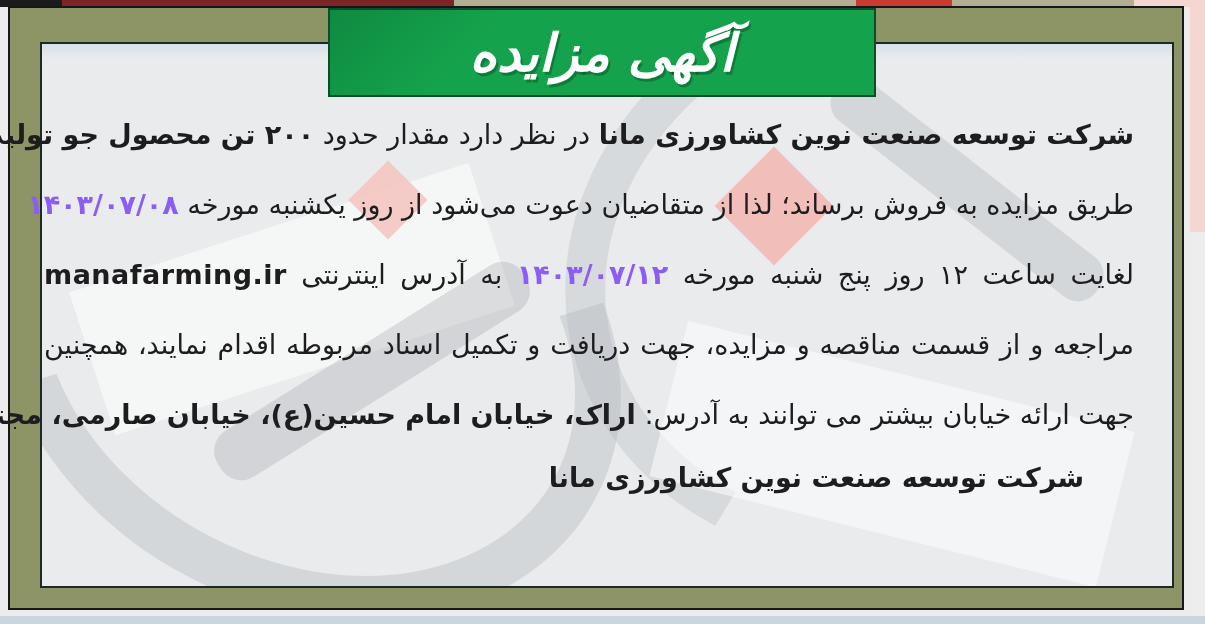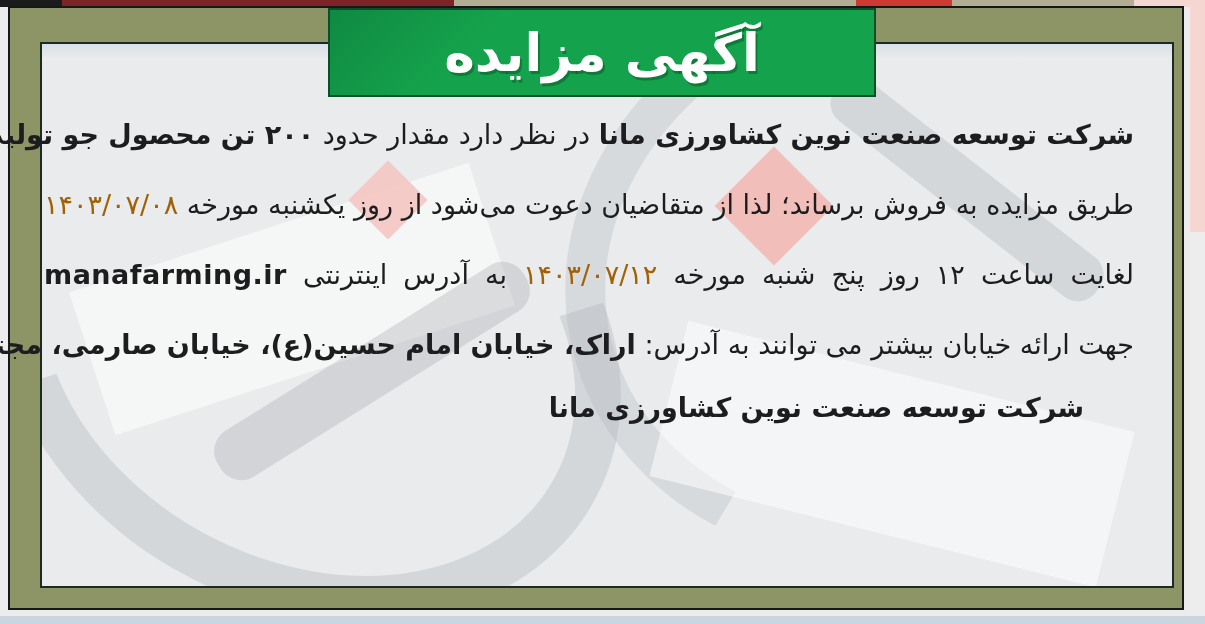--- a/index.html
+++ b/index.html
@@ -40,34 +40,34 @@
   .wm-diamond-b{left:318px;top:128px;width:56px;height:56px;background:#f4c6c1;transform:rotate(45deg);opacity:.9;}
   
   .banner{
     position:absolute;left:328px;top:8px;width:548px;height:89px;
     background:linear-gradient(135deg,#0f8a41 0%,#15a24c 28%,#15a24c 100%);
     border:2px solid #0b4f28;box-sizing:border-box;
     display:flex;align-items:center;justify-content:center;z-index:5;
   }
   .banner h1{
     margin:0;color:#ffffff;font-size:52px;font-weight:800;letter-spacing:1px;
-    text-shadow:2px 3px 0 rgba(0,55,24,.35);direction:rtl;
+    text-shadow:2px 3px 0 rgba(0,55,24,.35);direction:rtl;font-style:italic;
   }
   
   .body-text{
     position:absolute;left:30px;top:100px;width:1134px;z-index:4;
     direction:rtl;color:#1d1d1f;font-size:27px;font-weight:500;
     padding:0 30px 0 14px;box-sizing:border-box;
   }
   .line{
     line-height:70px;height:70px;white-space:nowrap;
     text-align:justify;text-align-last:justify;-moz-text-align-last:justify;
   }
   .b{font-weight:800;}
-  .red{color:#a16207;font-weight:400;}
+  .red{color:#8b5cf6;font-weight:700;}
   .num{direction:ltr;unicode-bidi:embed;}
   .latin{font-weight:800;letter-spacing:.5px;}
   .last-row{
     display:flex;justify-content:space-between;align-items:center;
     line-height:44px;height:44px;margin-top:6px;padding:0 50px 0 44px;
   }
   .closing{font-weight:600;}
   .signature{font-weight:800;}
 </style>
 </head>
@@ -116,20 +116,23 @@
       <span class="red num">۱۴۰۳/۰۷/۰۸</span>
     </div>
 
     <div class="line">
       <span>لغایت ساعت ۱۲ روز پنج شنبه مورخه </span>
       <span class="red num">۱۴۰۳/۰۷/۱۲</span>
       <span> به آدرس اینترنتی </span>
       <span class="latin num">manafarming.ir</span>
     </div>
 
+    <div class="line">
+      <span>مراجعه و از قسمت مناقصه و مزایده، جهت دریافت و تکمیل اسناد مربوطه اقدام نمایند، همچنین</span>
+    </div>
 
     <div class="line">
       <span>جهت ارائه خیابان بیشتر می توانند به آدرس: </span>
       <span class="b">اراک، خیابان امام حسین(ع)، خیابان صارمی، مجتمع</span>
     </div>
 
 
     <div class="last-row">
       <span class="signature">شرکت توسعه صنعت نوین کشاورزی مانا</span>
     </div>

